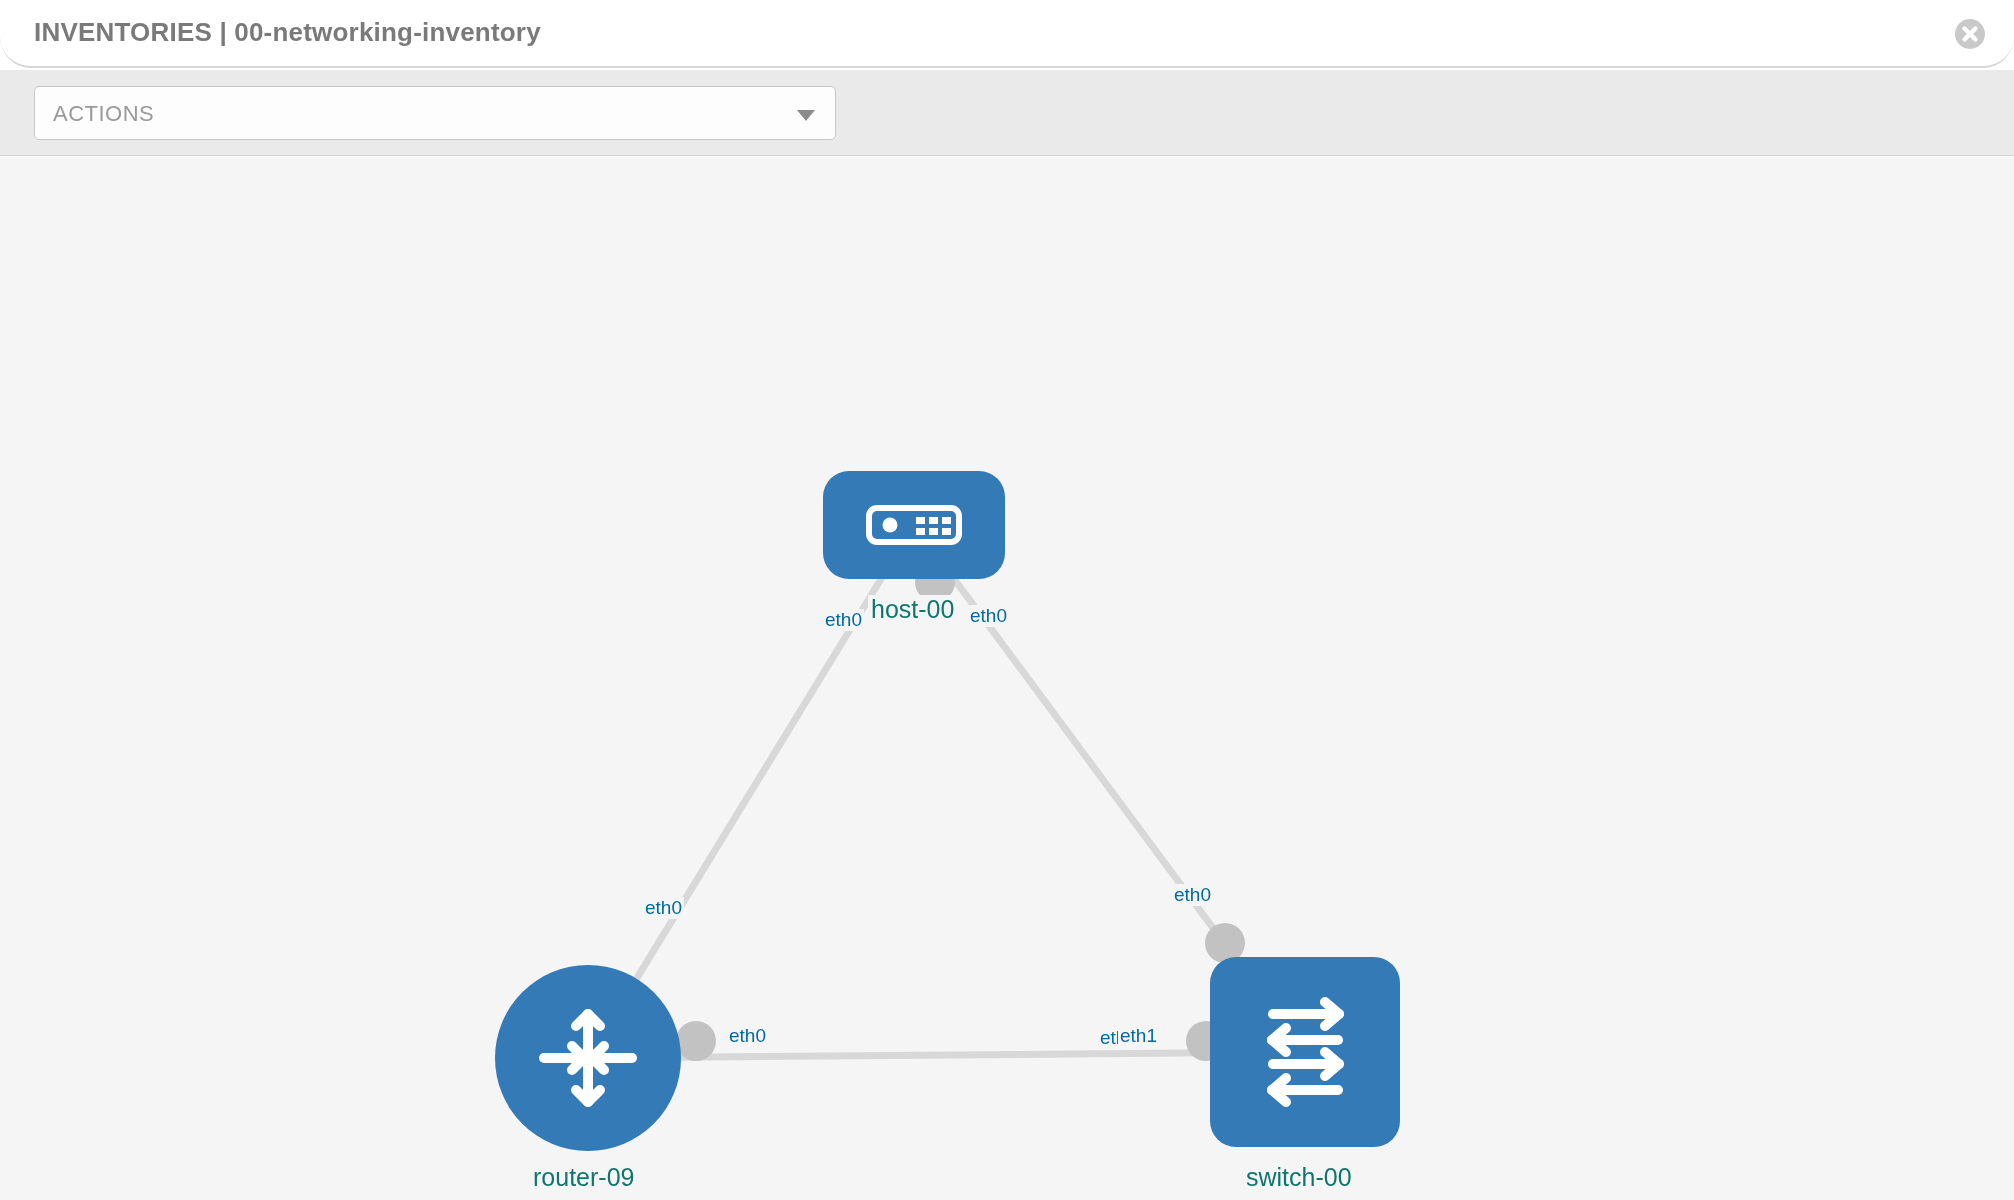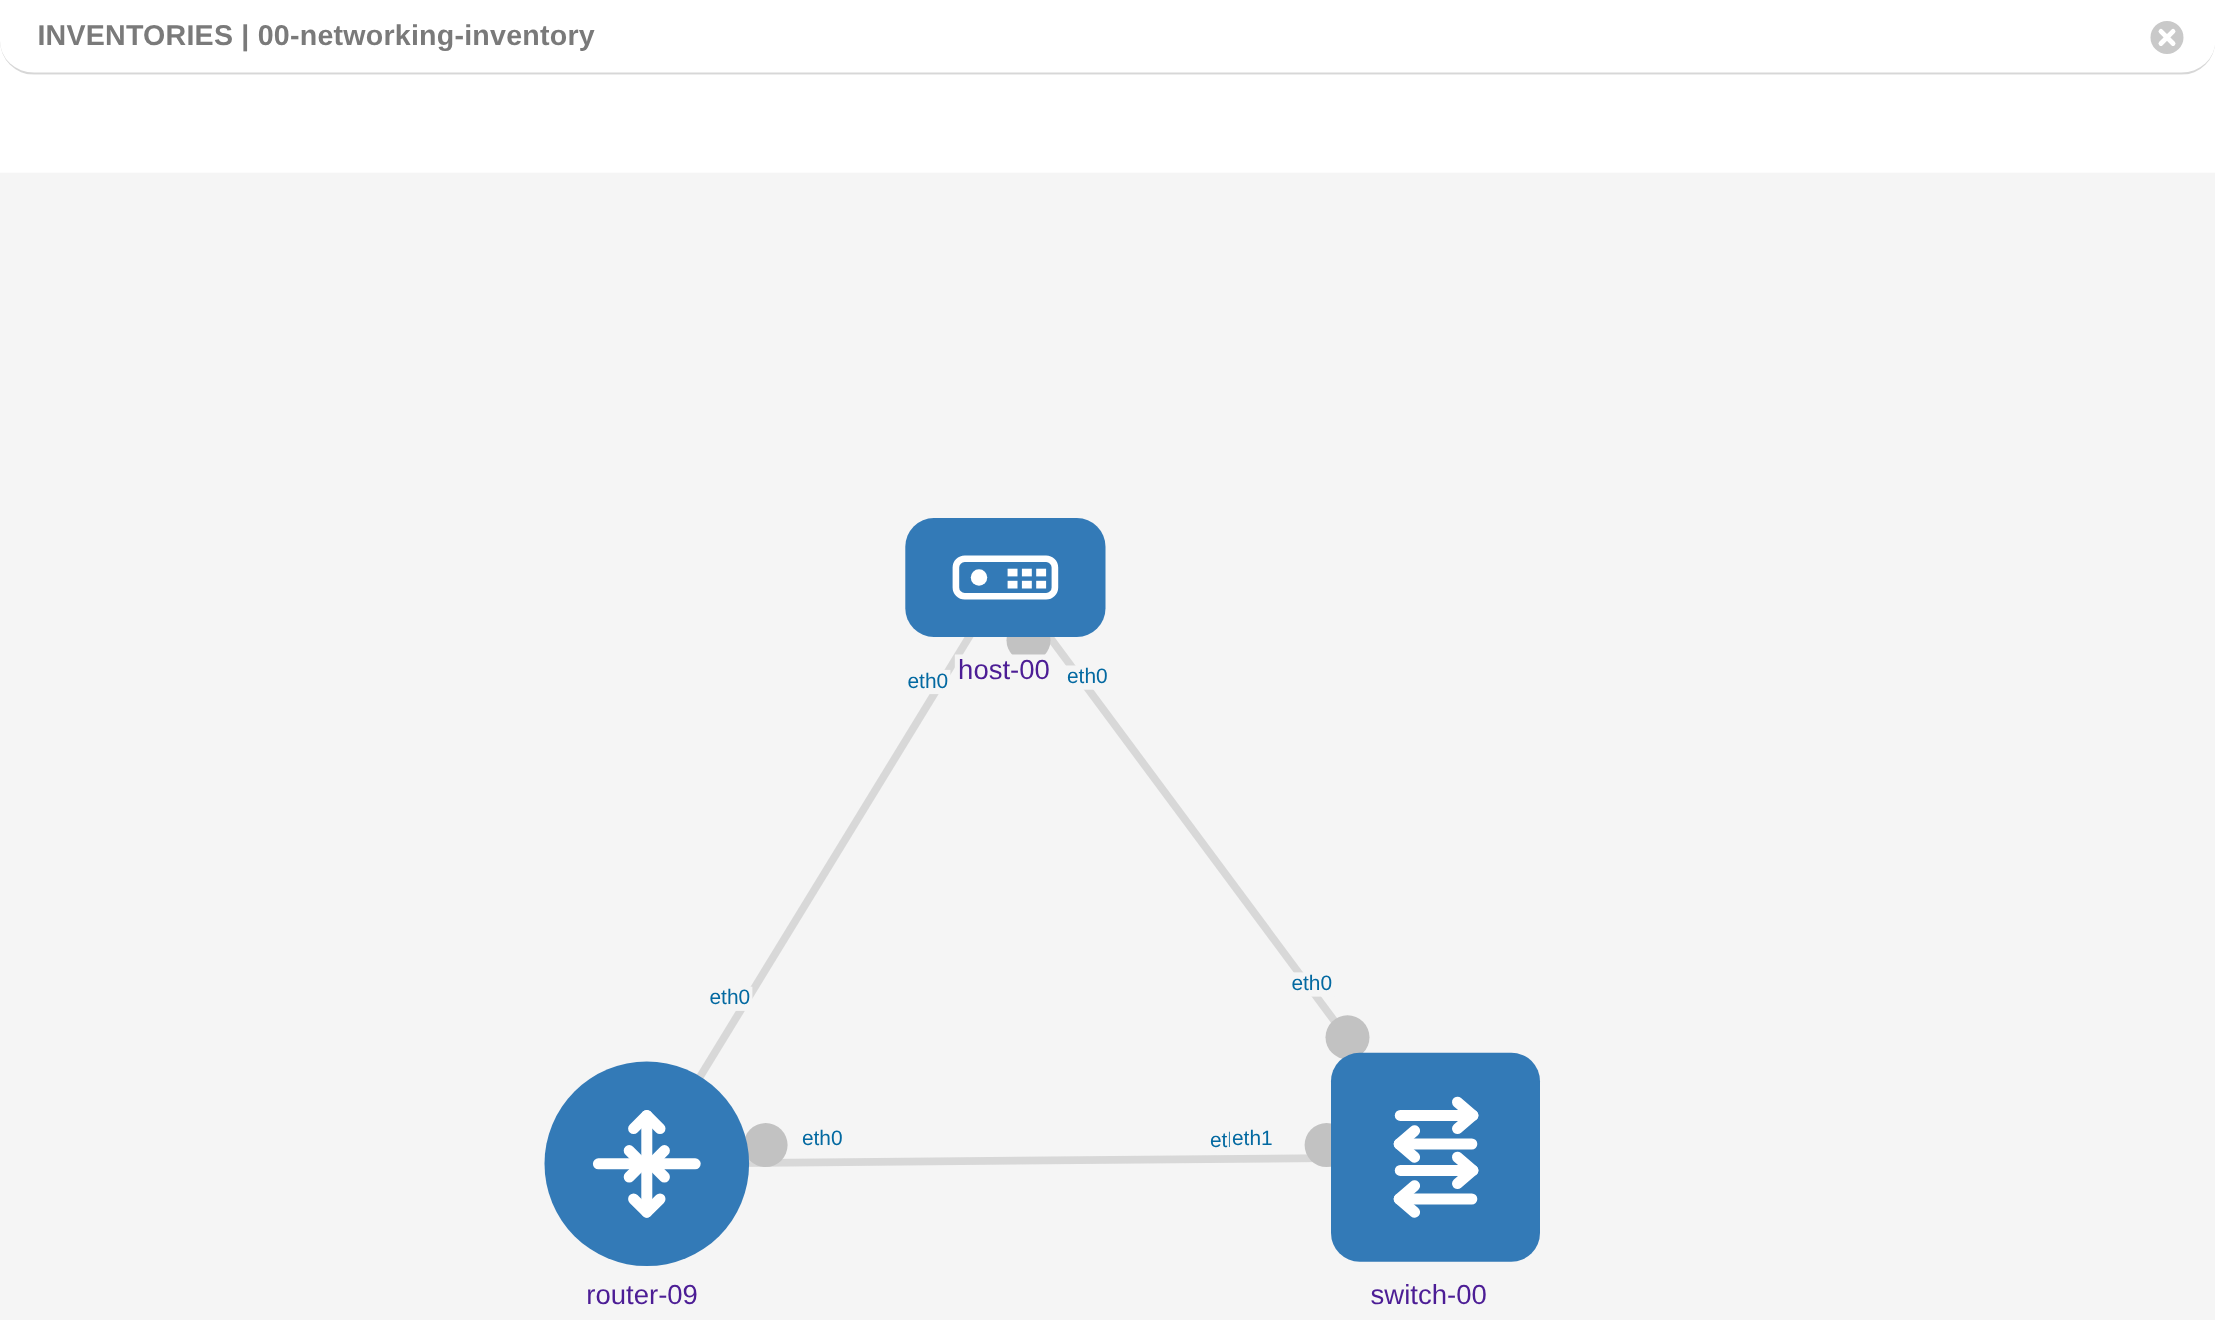--- a/index.html
+++ b/index.html
@@ -96,21 +96,21 @@
     position: absolute;
     background: #337ab7;
     display: flex; align-items: center; justify-content: center;
     cursor: pointer;
   }
   .node.rounded { border-radius: 26px; }
   .node.circle  { border-radius: 50%; }
 
   .node-label {
     position: absolute;
-    font-size: 25px; color: #4c1d95;
+    font-size: 25px; color: #0f766e;
     background: #f5f5f5;
     white-space: nowrap;
     text-align: left;
     padding: 0 3px;
   }
   .iface-label {
     position: absolute;
     font-size: 19px; color: #0369a1;
     background: #f5f5f5;
     white-space: nowrap;
@@ -165,20 +165,50 @@
   <div class="header">
     <div class="header-title">INVENTORIES | 00-networking-inventory</div>
     <div class="close-btn">
       <svg width="32" height="32" viewBox="0 0 32 32" aria-hidden="true">
         <circle cx="16" cy="16" r="15" fill="#c9c9c9"></circle>
         <path d="M10.5 10.5 L21.5 21.5 M21.5 10.5 L10.5 21.5" stroke="#ffffff" stroke-width="4.4" stroke-linecap="round"></path>
       </svg>
     </div>
   </div>
 
+  <div class="toolbar">
+
+    <div class="actions-select">
+      <span class="actions-label">ACTIONS</span>
+      <span class="caret"></span>
+    </div>
+
+    <div class="tool-icon wrench">
+      <svg width="42" height="42" viewBox="0 0 42 42" aria-hidden="true">
+        <g fill="#7f848c">
+          <path d="M29.6 5.2 a11.6 11.6 0 0 0 -12.2 16.0 L6.4 32.2 a3.6 3.6 0 0 0 0 5.1 l1.1 1.1 a3.6 3.6 0 0 0 5.1 0 L23.6 27.4 a11.6 11.6 0 0 0 14.9 -14.0 l-6.3 6.3 -5.6 -1.5 -1.5 -5.6 z"></path>
+        </g>
+      </svg>
+    </div>
+
+    <div class="tool-icon key">
+      <svg width="42" height="42" viewBox="0 0 42 42" aria-hidden="true">
+        <g fill="none" stroke="#7f848c" stroke-width="4.2" stroke-linecap="round">
+          <circle cx="15" cy="14.5" r="8.2"></circle>
+          <path d="M20.6 20.4 L34.5 34.3"></path>
+          <path d="M27.5 27.3 L32.4 22.4"></path>
+        </g>
+      </svg>
+    </div>
+
+    <div class="search-box">
+      <span class="search-label">SEARCH</span>
+      <span class="caret"></span>
+    </div>
+  </div>
 
   <div class="canvas">
 
     <svg class="topology-svg" viewBox="0 0 2014 1043">
       <g id="link-layer" stroke="#d8d8d8" stroke-width="7" fill="none">
           <path d="M914 368 L588 901"></path>
           <path d="M914 368 L1305 895"></path>
           <path d="M588 901 L1305 895"></path>
         </g>
     </svg>

